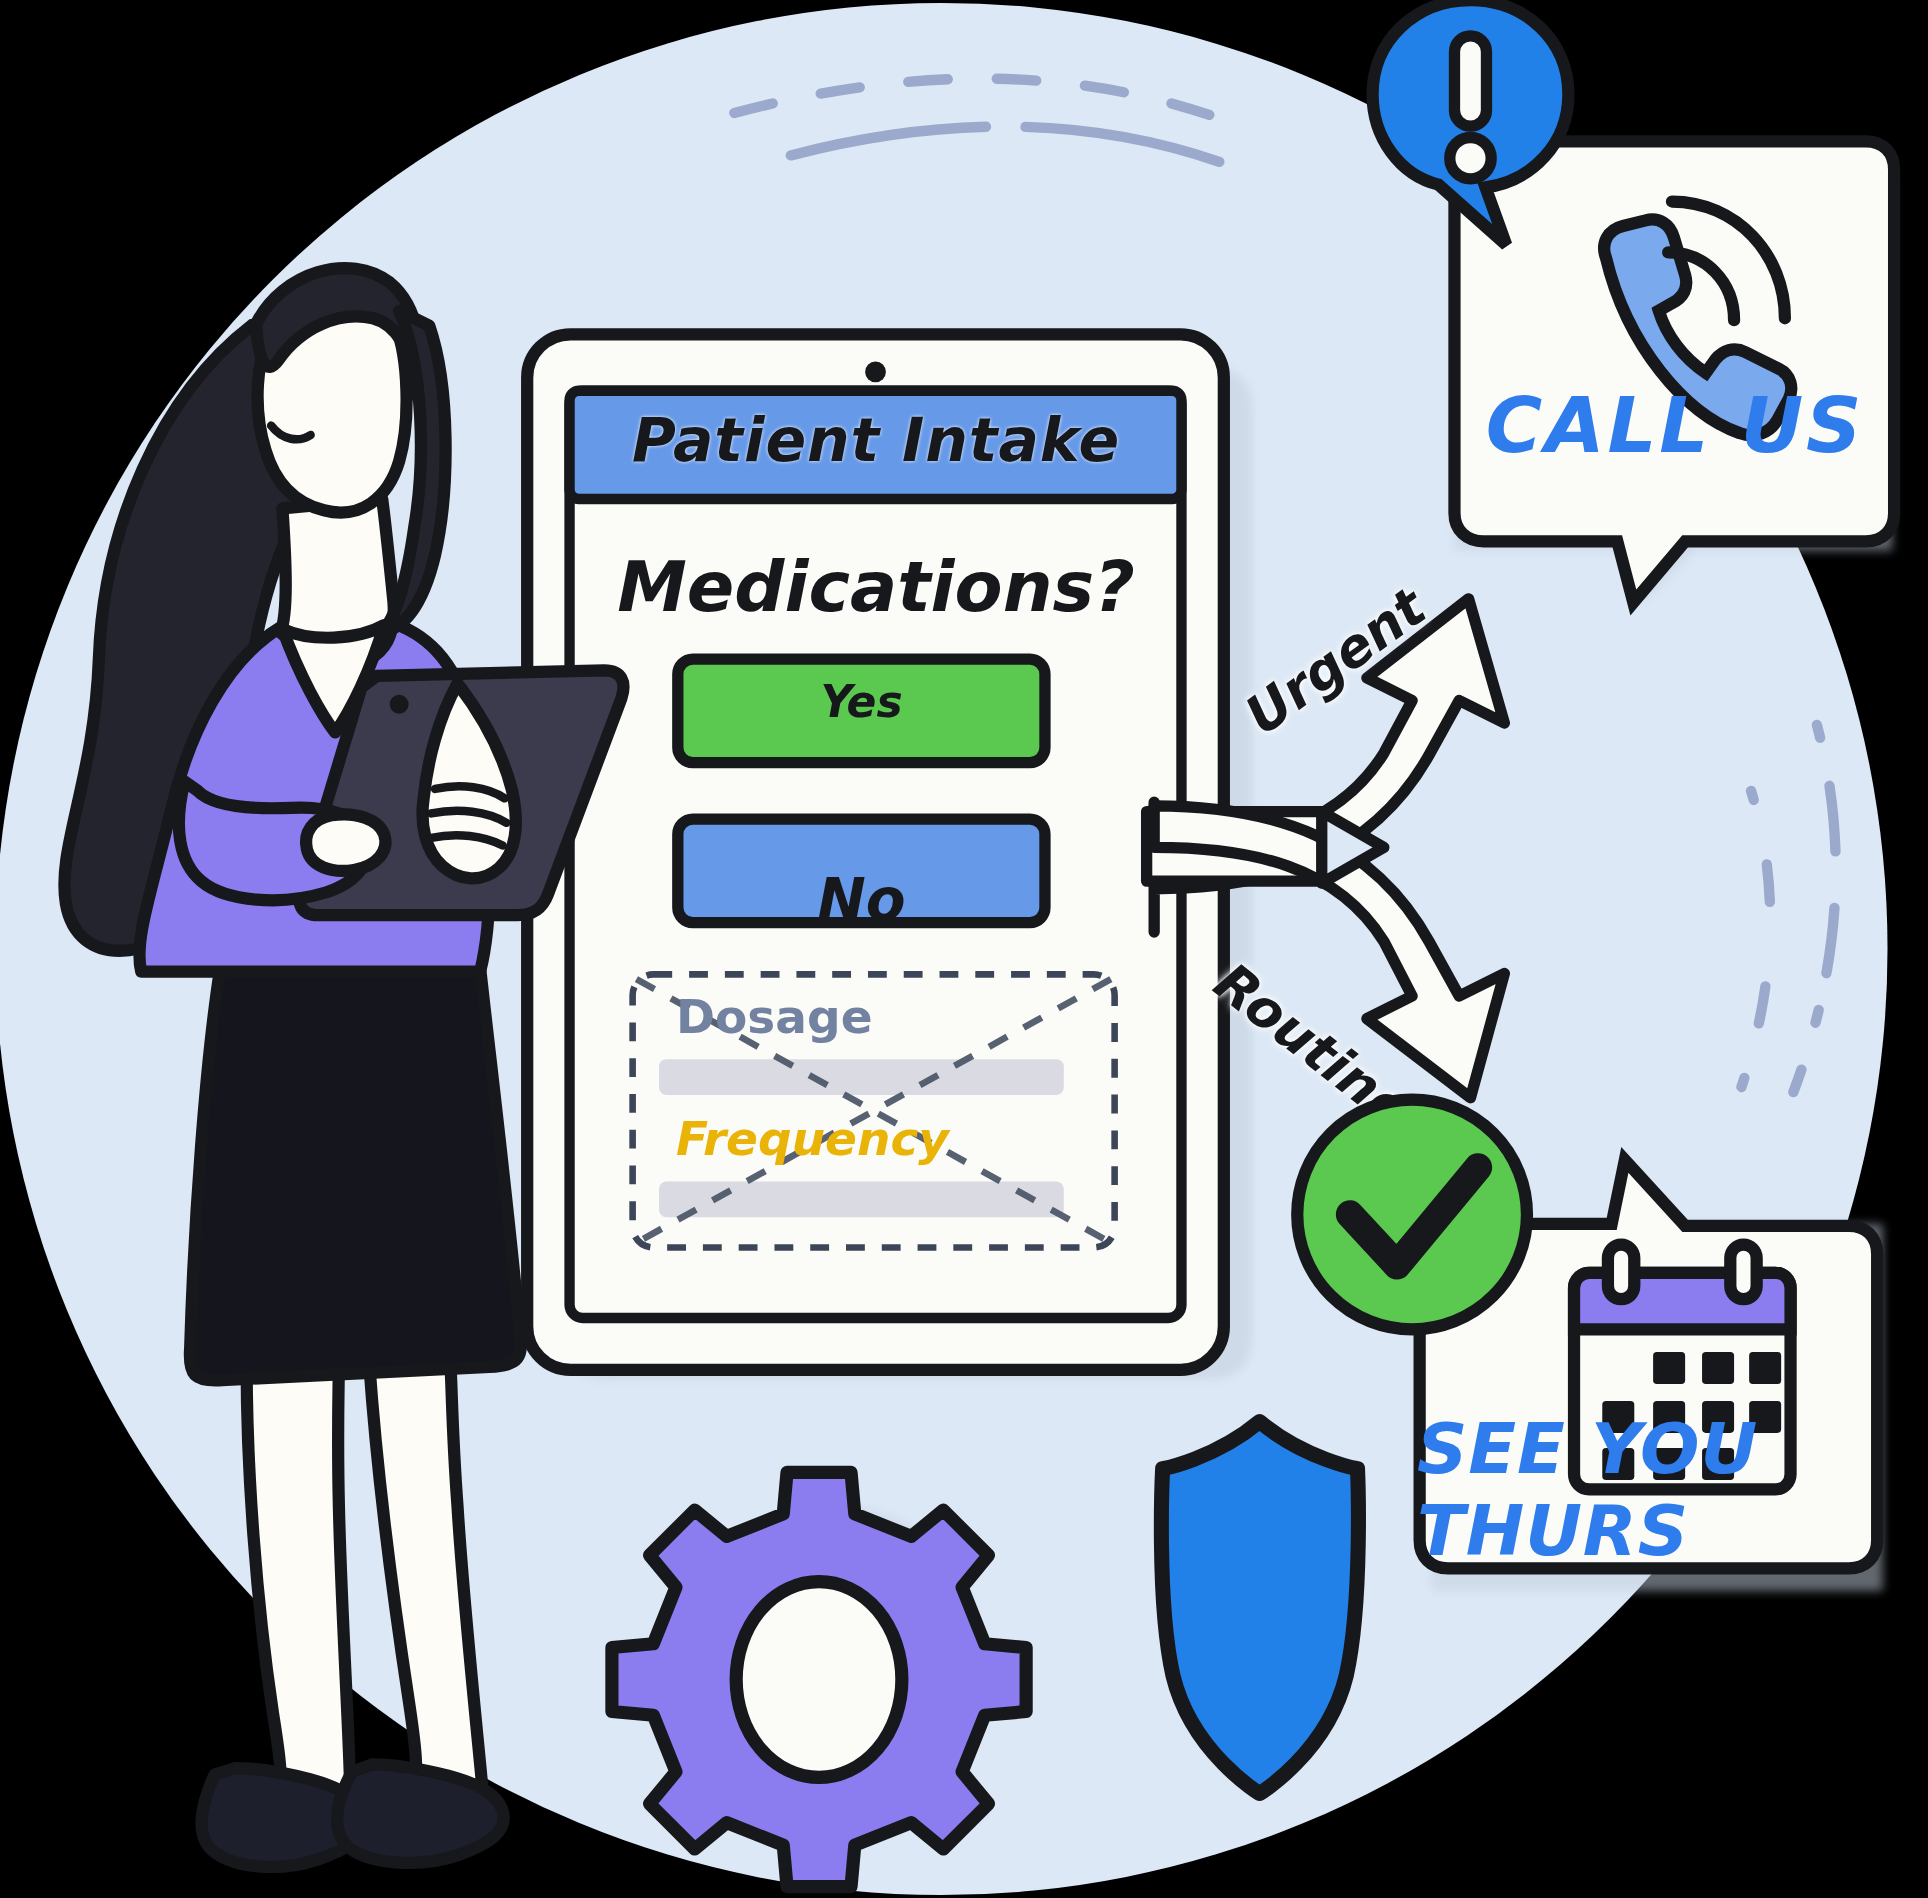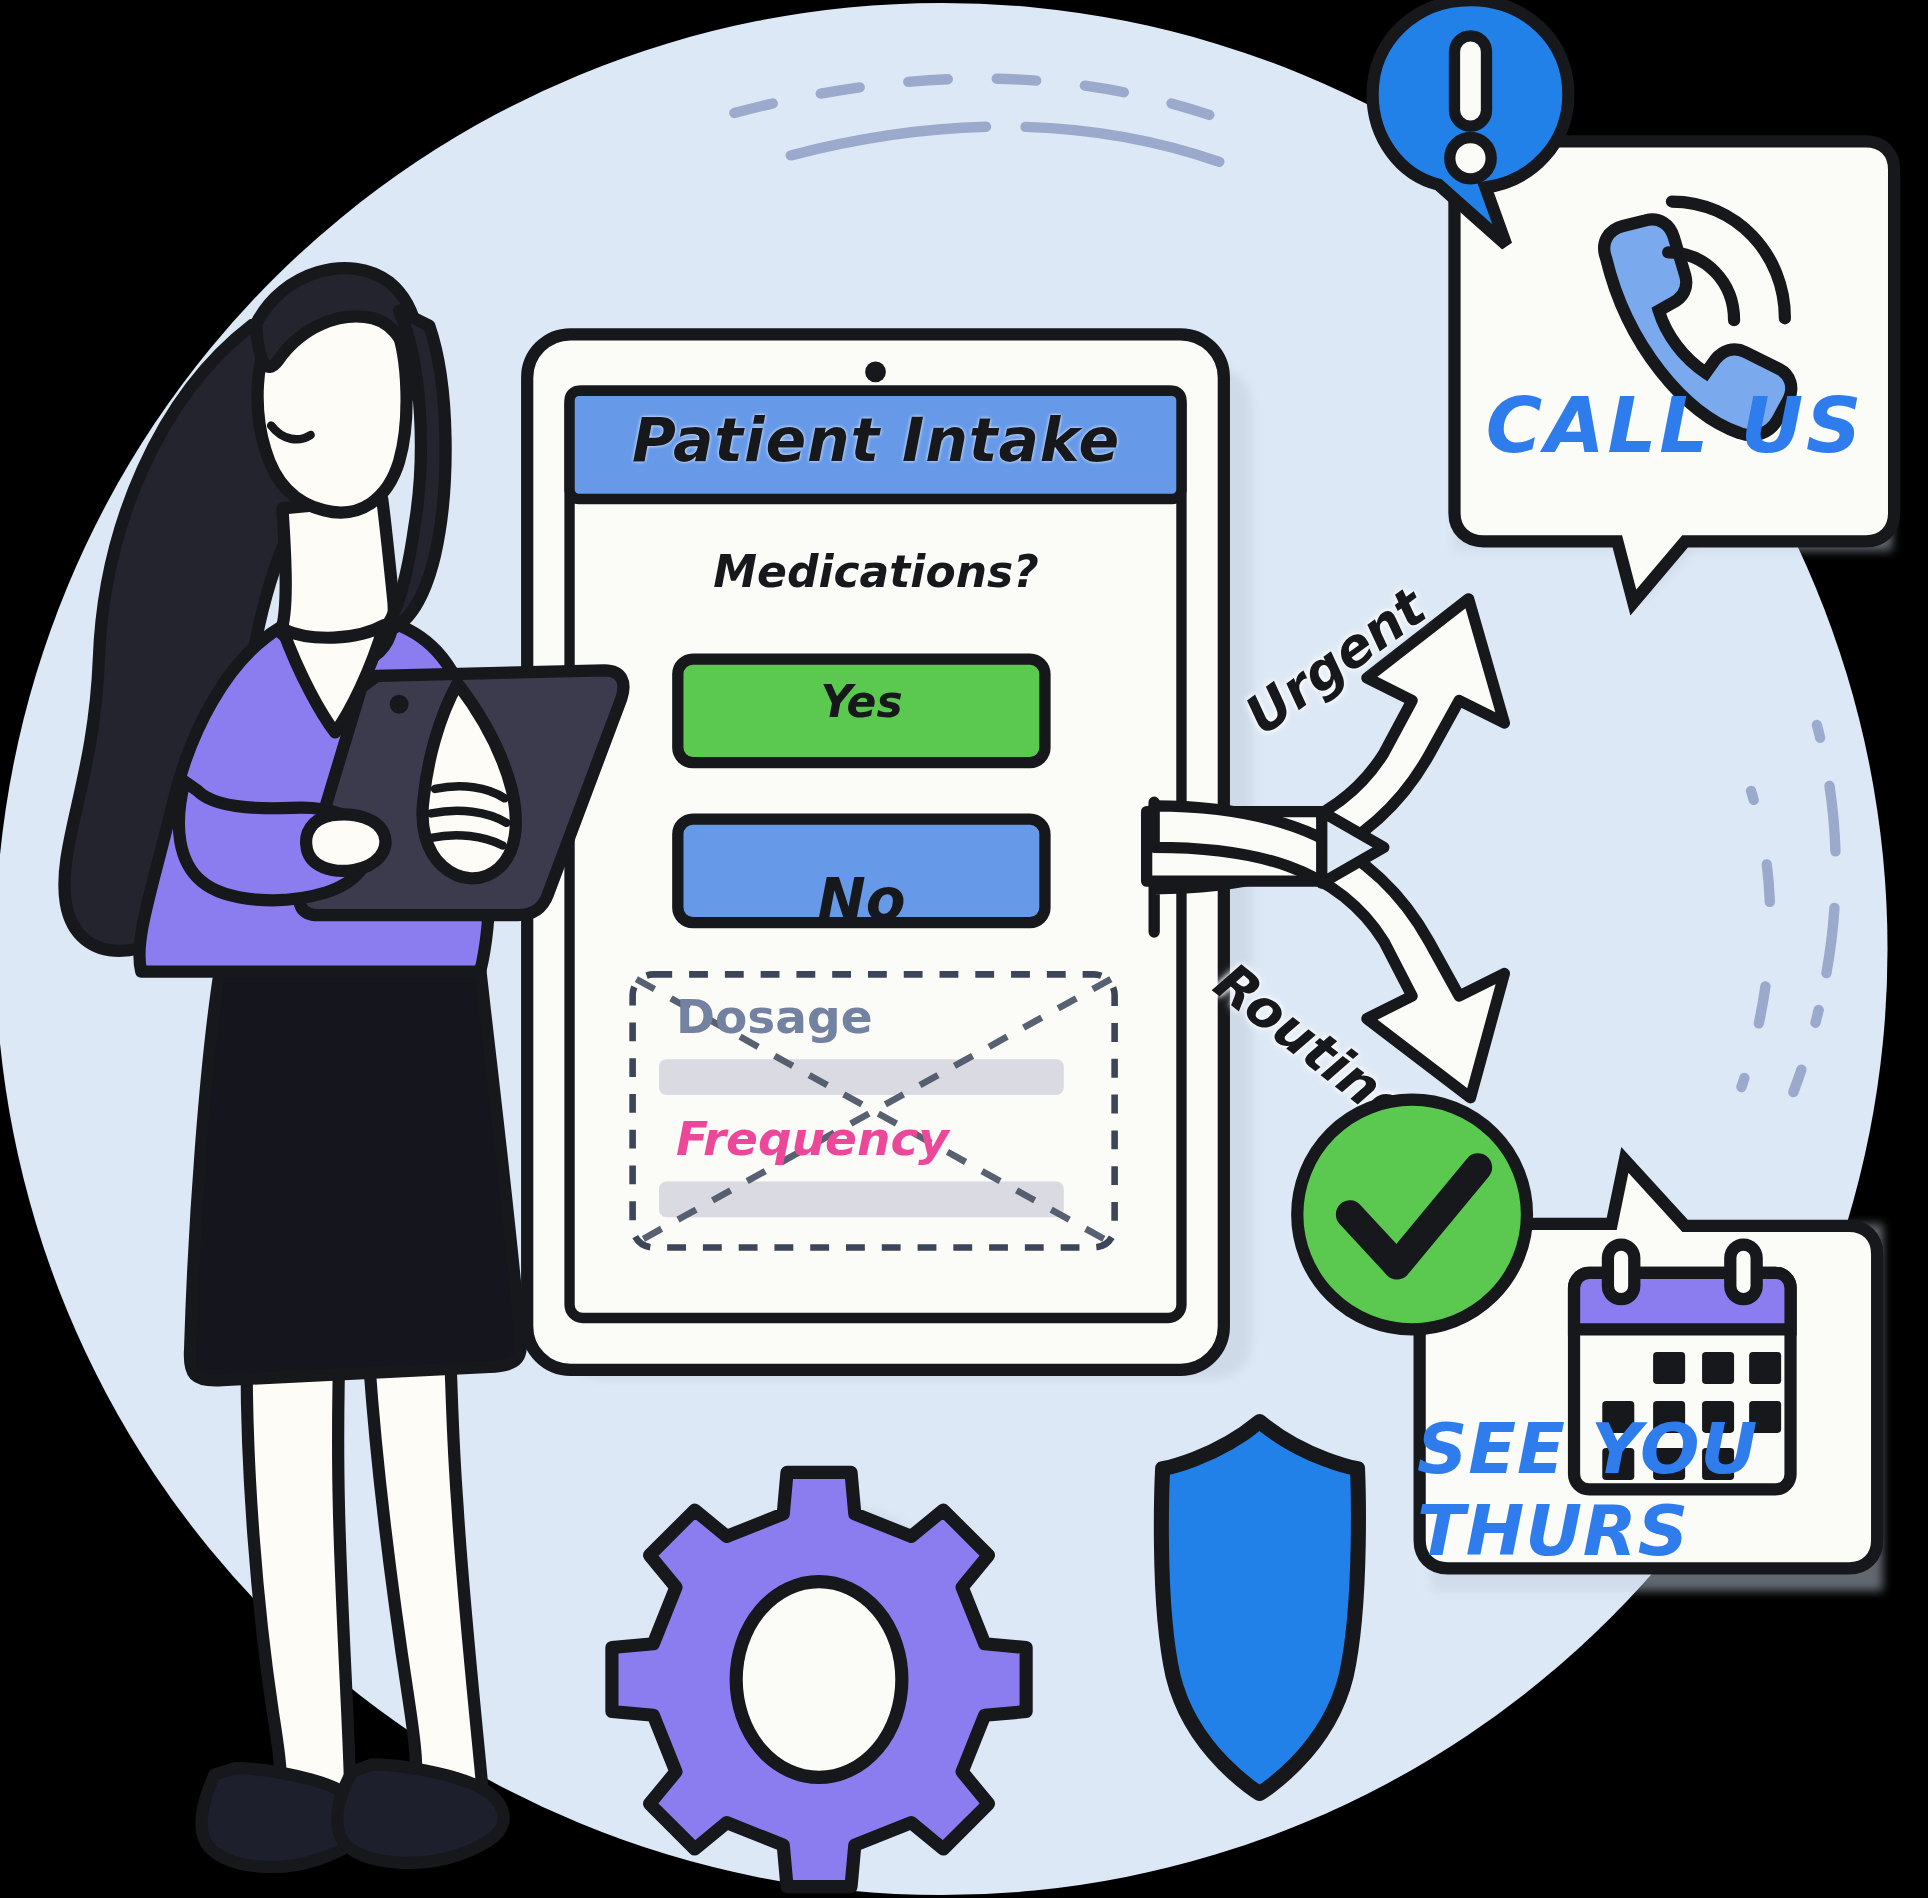--- a/index.html
+++ b/index.html
@@ -90,33 +90,33 @@
         <path d="M 1180 1040 L 676 1320"></path>
       </g>
     </g>
   </svg>
 
   <div class="hw" style="position:absolute; left:570px; top:405px; width:612px; text-align:center;
               font-size:60px; color:#17181c; letter-spacing:0.9px;
               text-shadow:0 0 3.8px #ffffff; font-style:italic;">Patient Intake</div>
 
   <div class="hw" style="position:absolute; left:570px; top:546px; width:612px; text-align:center;
-              font-size:44px; color:#17181c; font-style:italic;
+              font-size:70px; color:#17181c; font-style:italic;
               text-shadow:0 0 3.8px #ffffff;">Medications?</div>
 
   <div class="hw" style="position:absolute; left:678px; top:676px; width:367px; text-align:center;
               font-size:44px; color:#17181c; font-style:italic;">Yes</div>
 
   <div class="hw" style="position:absolute; left:678px; top:836px; width:367px; text-align:center;
               font-size:58px; color:#17181c; font-style:italic;margin-top:30px;">No</div>
 
   <div class="hw" style="position:absolute; left:676px; top:989px; font-size:47px; color:#7382a0;
               ">Dosage</div>
 
-  <div class="hw" style="position:absolute; left:676px; top:1111px; font-size:47px; color:#ec4899;
+  <div class="hw" style="position:absolute; left:676px; top:1111px; font-size:47px; color:#eab308;
               font-style:italic;">Frequency</div>
 
   <svg class="layer" viewBox="0 0 2048 2016">
     <g stroke="#17181c" stroke-width="13" stroke-linejoin="round" stroke-linecap="round">
 
       <path fill="#23242e" d="M 268 345
                C 170 420 110 560 105 700
                C 100 830 60 900 70 960
                C 82 1030 165 1020 205 970
                C 250 910 250 820 262 740

